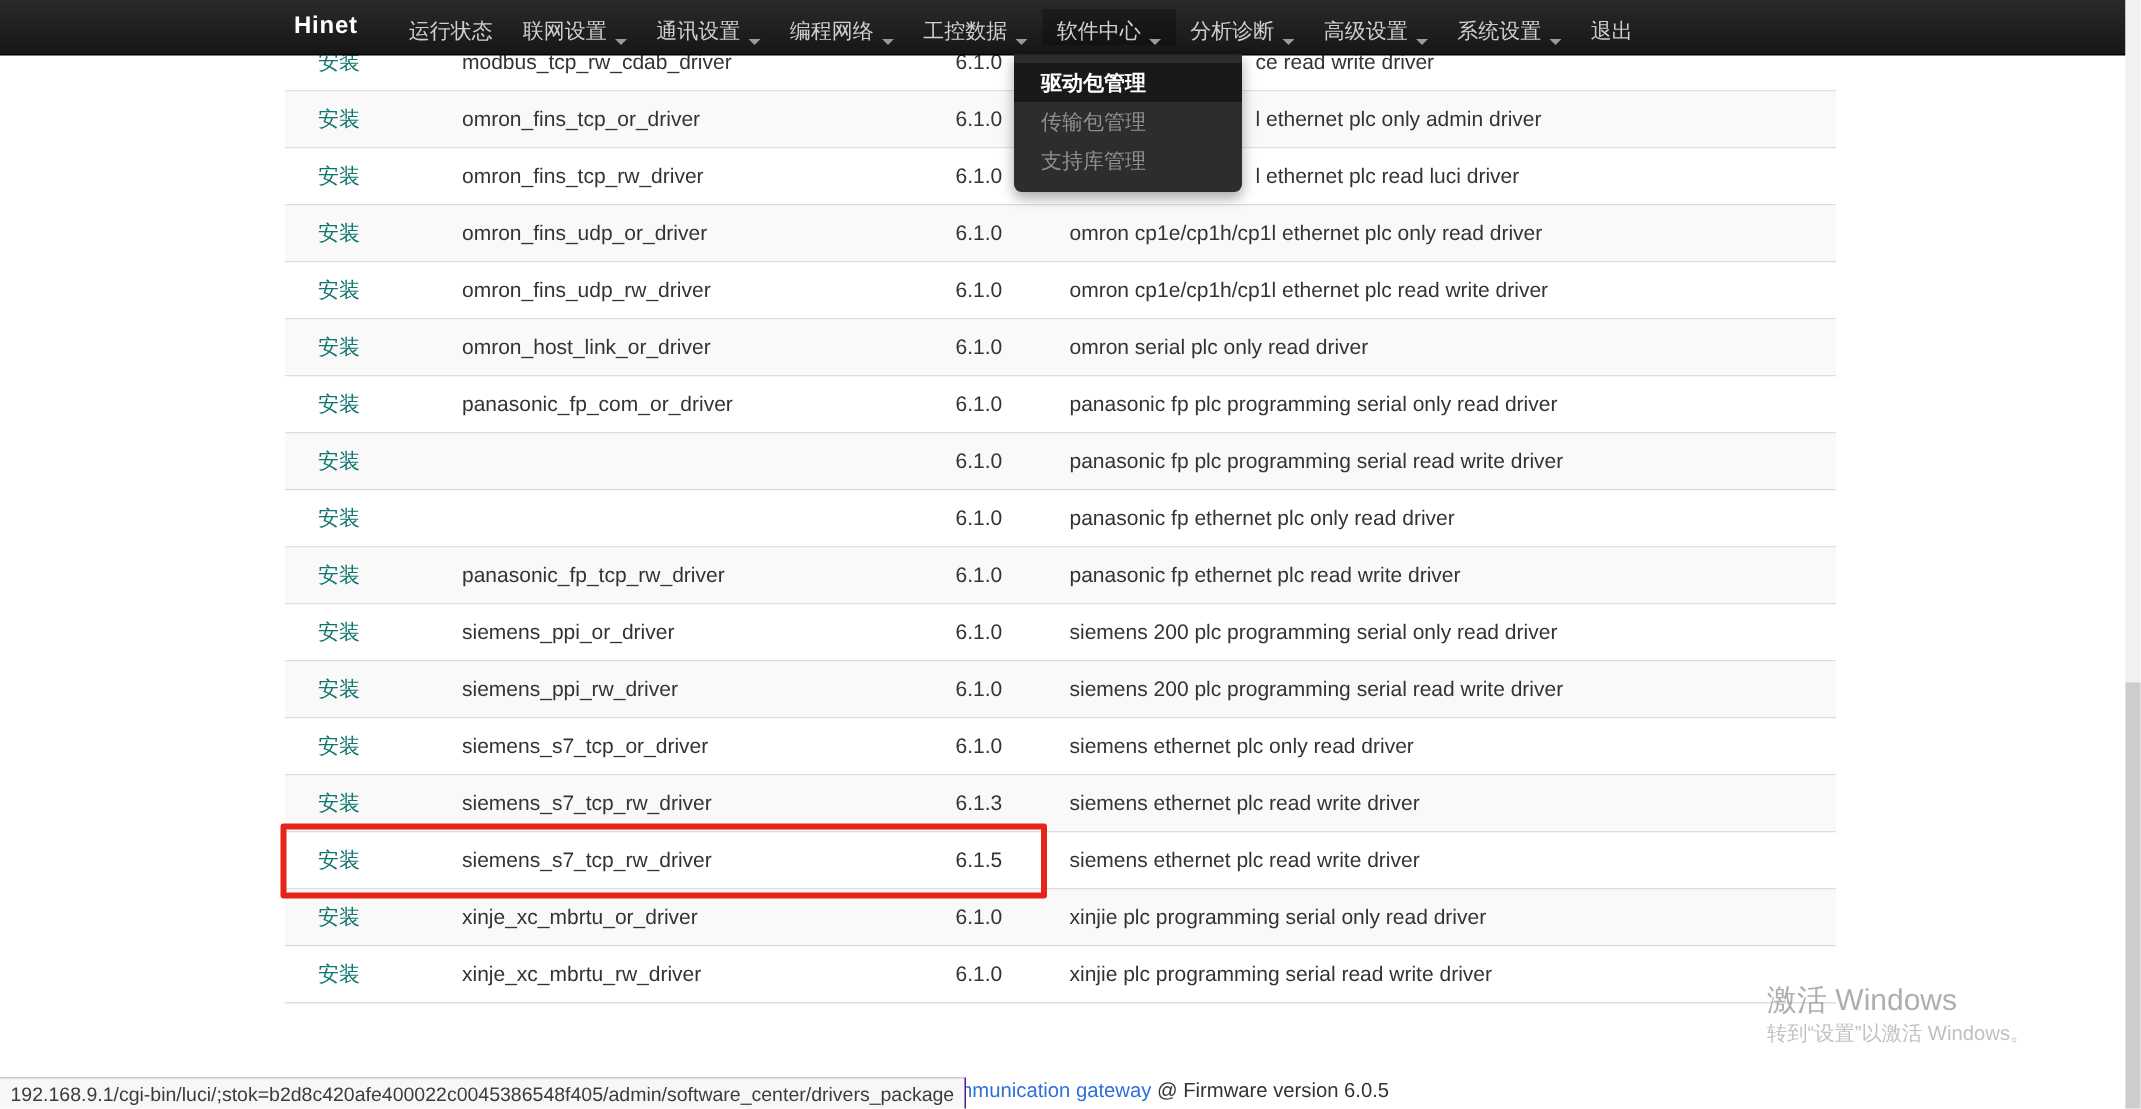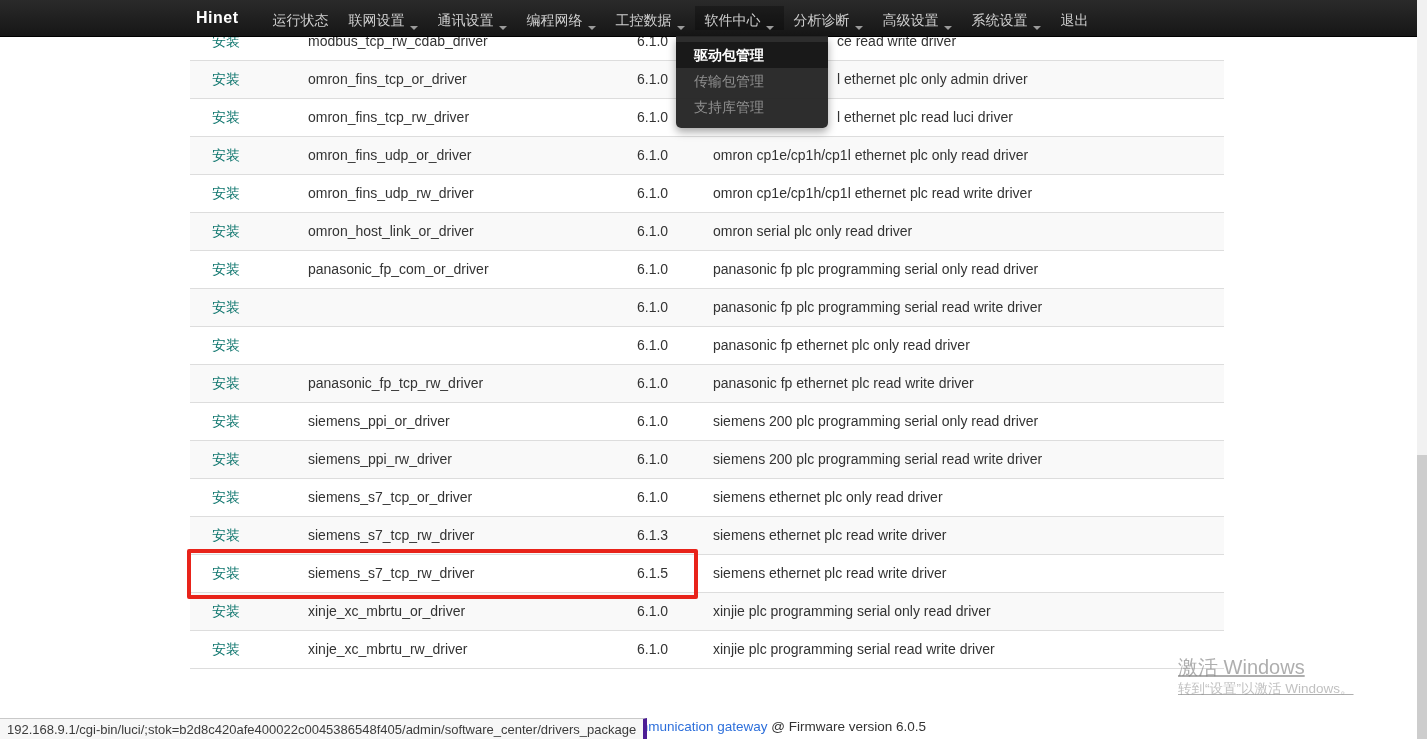--- a/index.html
+++ b/index.html
@@ -32,24 +32,24 @@
   .cell.version{left:447px;}
   .cell.desc{left:523px;}
   
   .highlight-box{position:absolute;left:187px;top:549px;width:511px;height:50px;z-index:40;
     border:4px solid #e8231a;border-radius:2px;box-sizing:border-box;pointer-events:none;}
   
   .footer-line{position:absolute;left:637px;top:719px;z-index:5;font-size:13.5px;color:#333;white-space:nowrap;}
   .footer-line a{color:#2d6fdb;text-decoration:none;}
   
   .statusbar{position:absolute;left:0;bottom:0;height:20px;z-index:70;background:#f7f7f7;
-    border-top:1px solid #c9c9c9;border-right:4px solid #4c1d95;display:flex;align-items:center;
+    border-top:1px solid #c9c9c9;border-right:1px solid #4c1d95;display:flex;align-items:center;
     padding:0 7px;font-size:13px;color:#3c3c3c;white-space:nowrap;}
   
-  .watermark{position:absolute;left:1178px;top:655px;z-index:5;color:rgba(130,130,130,.65);text-decoration:underline;}
+  .watermark{position:absolute;left:1178px;top:655px;z-index:5;color:rgba(130,130,130,.65);}
   .watermark .wm1{font-size:20px;line-height:24px;}
   .watermark .wm2{font-size:13.5px;line-height:20px;color:rgba(140,140,140,.55);text-align:center;}
   
   .scrollbar{position:absolute;right:0;top:0;width:10px;height:739px;background:#f1f1f1;z-index:80;}
   .scroll-thumb{position:absolute;left:0;top:455px;width:10px;height:284px;background:#cdcdcd;}
 </style>
 </head>
 <body>
 
 <div class="navbar">

